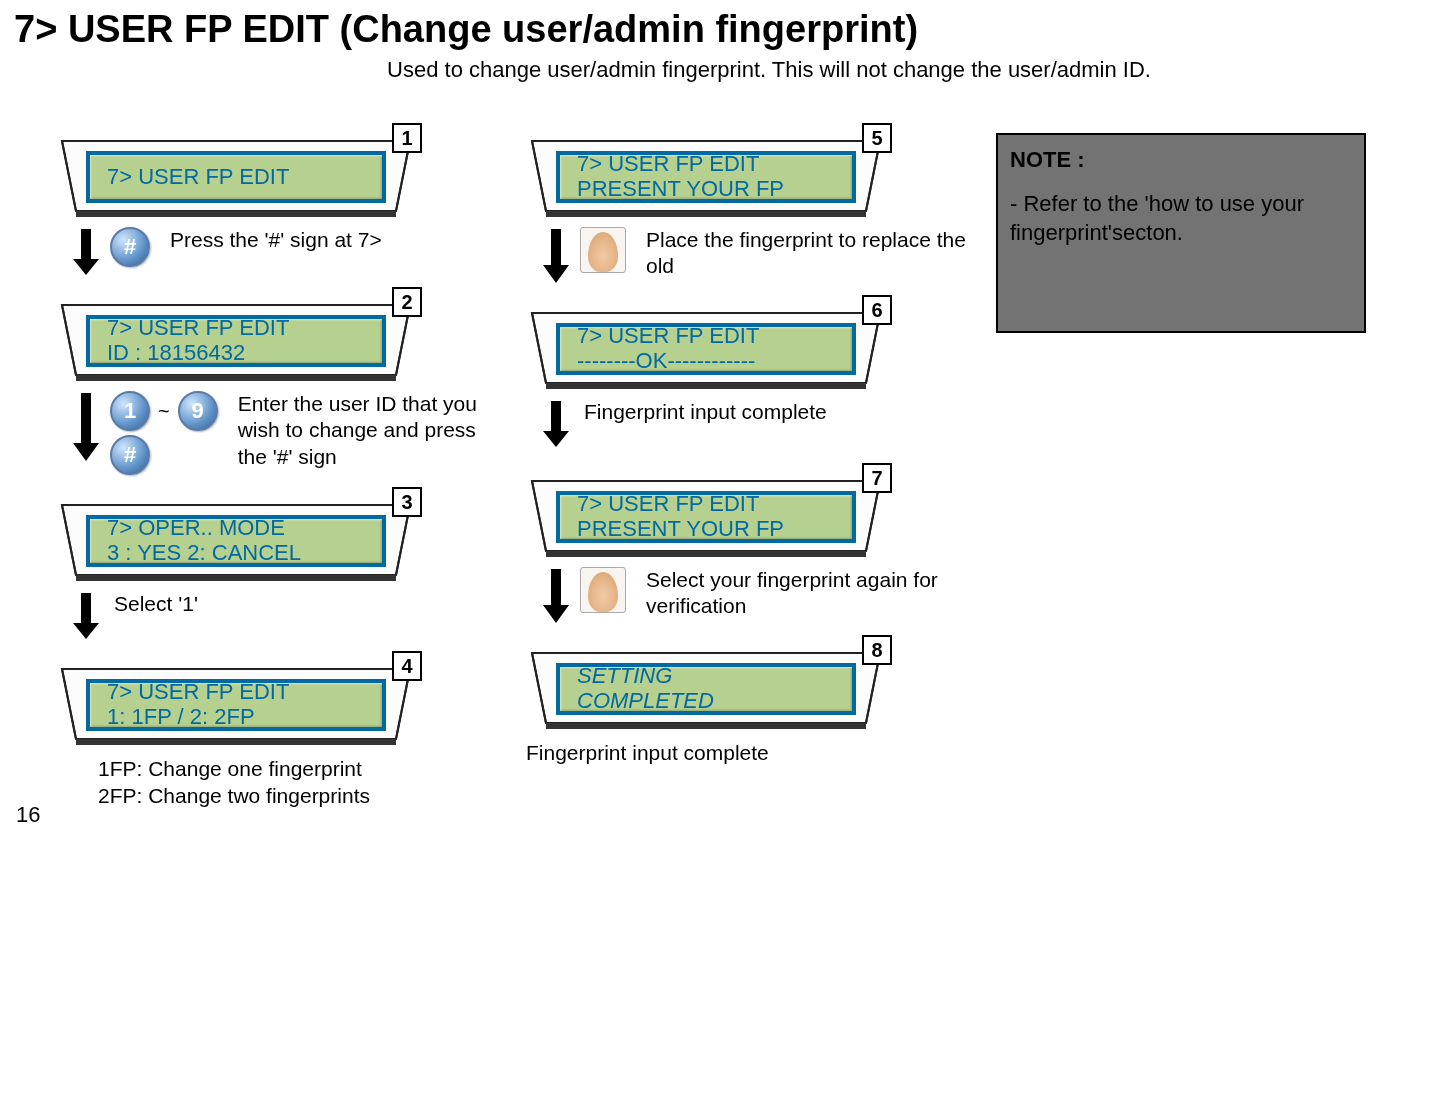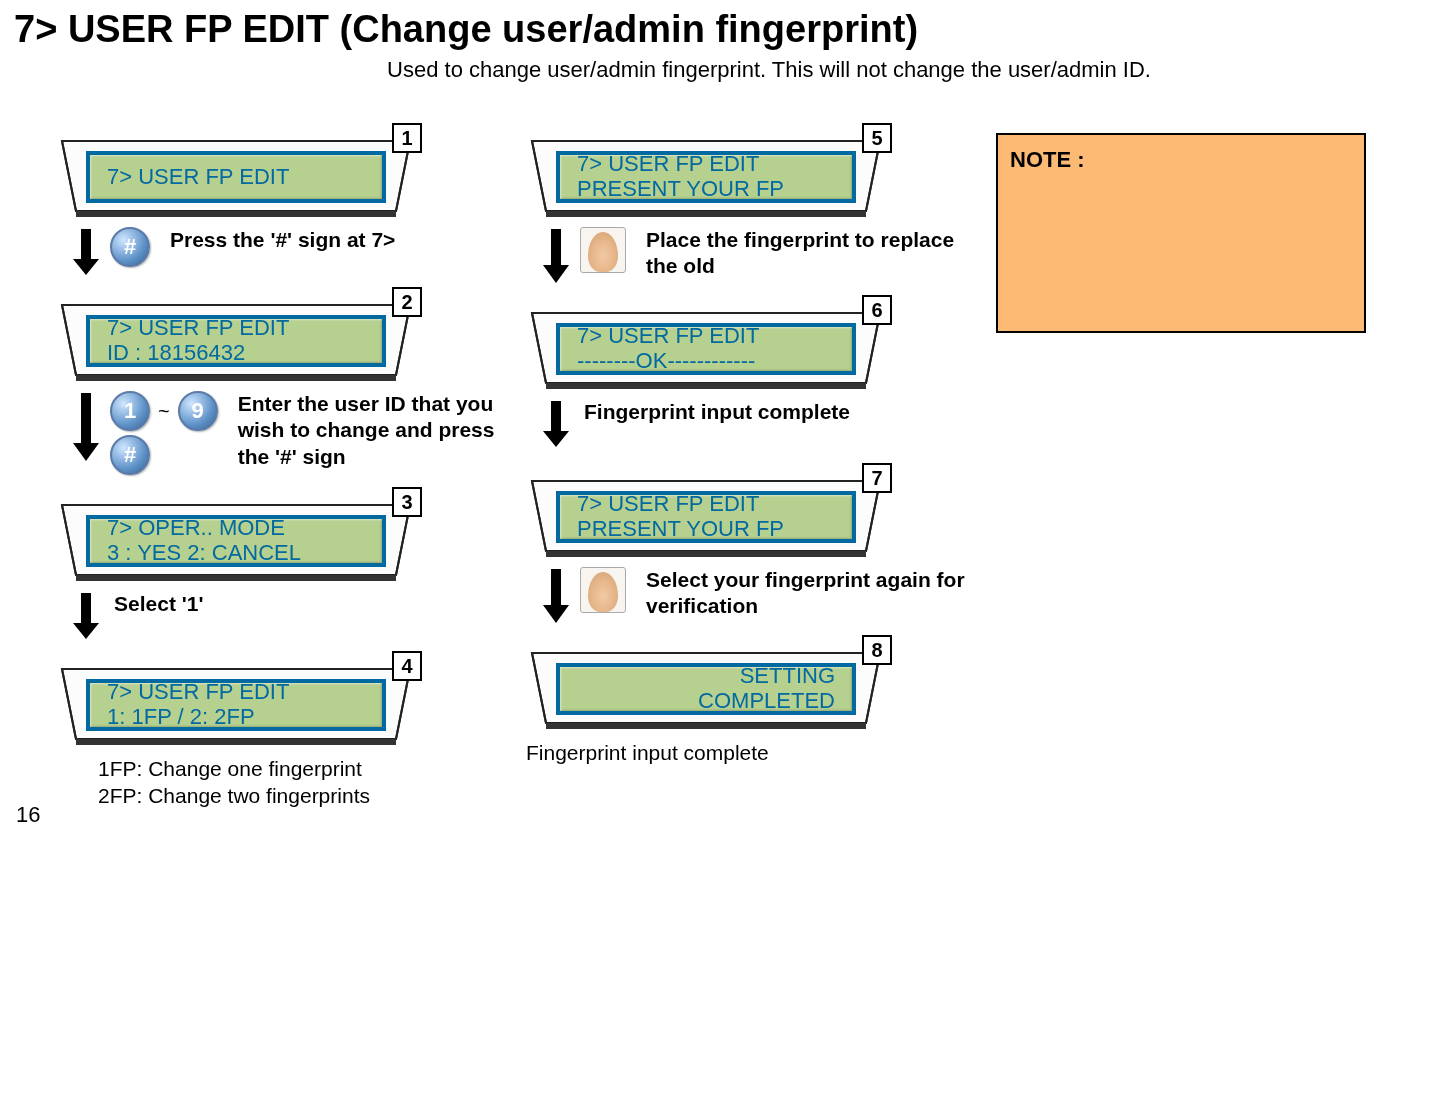--- a/index.html
+++ b/index.html
@@ -25,21 +25,21 @@
     display: flex;
     align-items: flex-start;
     padding-left: 56px;
   }
   .col {
     width: 440px;
   }
   .col-right { margin-left: 30px; }
   .note-box {
     border: 2px solid #000;
-    background: #fdba74;
+    background: #737373;
     width: 370px;
     height: 200px;
     padding: 10px 12px;
     margin-left: 30px;
     font-size: 22px;
     line-height: 1.35;
   }
   .note-box .note-title { font-weight: bold; margin-bottom: 14px; }
   .unit { position: relative; margin-bottom: 10px; }
 
@@ -61,21 +61,21 @@
     box-shadow: inset 1px 1px 2px rgba(255,255,255,0.5), inset -1px -1px 2px rgba(0,0,0,0.2);
     display: flex;
     flex-direction: column;
     justify-content: center;
     padding: 2px 17px;
     font-size: 22px;
     line-height: 1.12;
     color: #0369a1;
   }
   .lcd-single { justify-content: center; }
-  .lcd-center { text-align: right; }
+  .lcd-center { text-align: left; font-style: italic; }
   .step-badge {
     position: absolute;
     top: -10px;
     right: -6px;
     width: 30px;
     height: 30px;
     border: 2px solid #000;
     background: #fff;
     font-weight: bold;
     font-size: 20px;
@@ -102,21 +102,20 @@
     margin: 0 10px 0 6px;
     display: flex;
     align-items: center;
     gap: 6px;
   }
   .action-text {
     font-size: 21px;
     line-height: 1.25;
     padding-left: 10px;
     flex: 1;
-    font-weight: bold;
   }
 
   
   .key {
     width: 40px; height: 40px;
     border: 2px solid #5a7aa8;
     border-radius: 50%;
     background: radial-gradient(circle at 32% 30%, #cfe6ff 0%, #5f92c8 60%, #34608f 100%);
     color: #fff;
     font-weight: bold;
@@ -383,16 +382,17 @@
         </div>
         <div class="step-badge">8</div>
       </div>
       <div class="caption" style="margin-left:0">Fingerprint input complete</div>
     </div>
 
   </div>
 
   <div class="note-box">
     <div class="note-title">NOTE :</div>
+    <div>- Refer to the 'how to use your fingerprint'secton.</div>
   </div>
 </div>
 
 <div class="page-num">16</div>
 
 </body></html>

